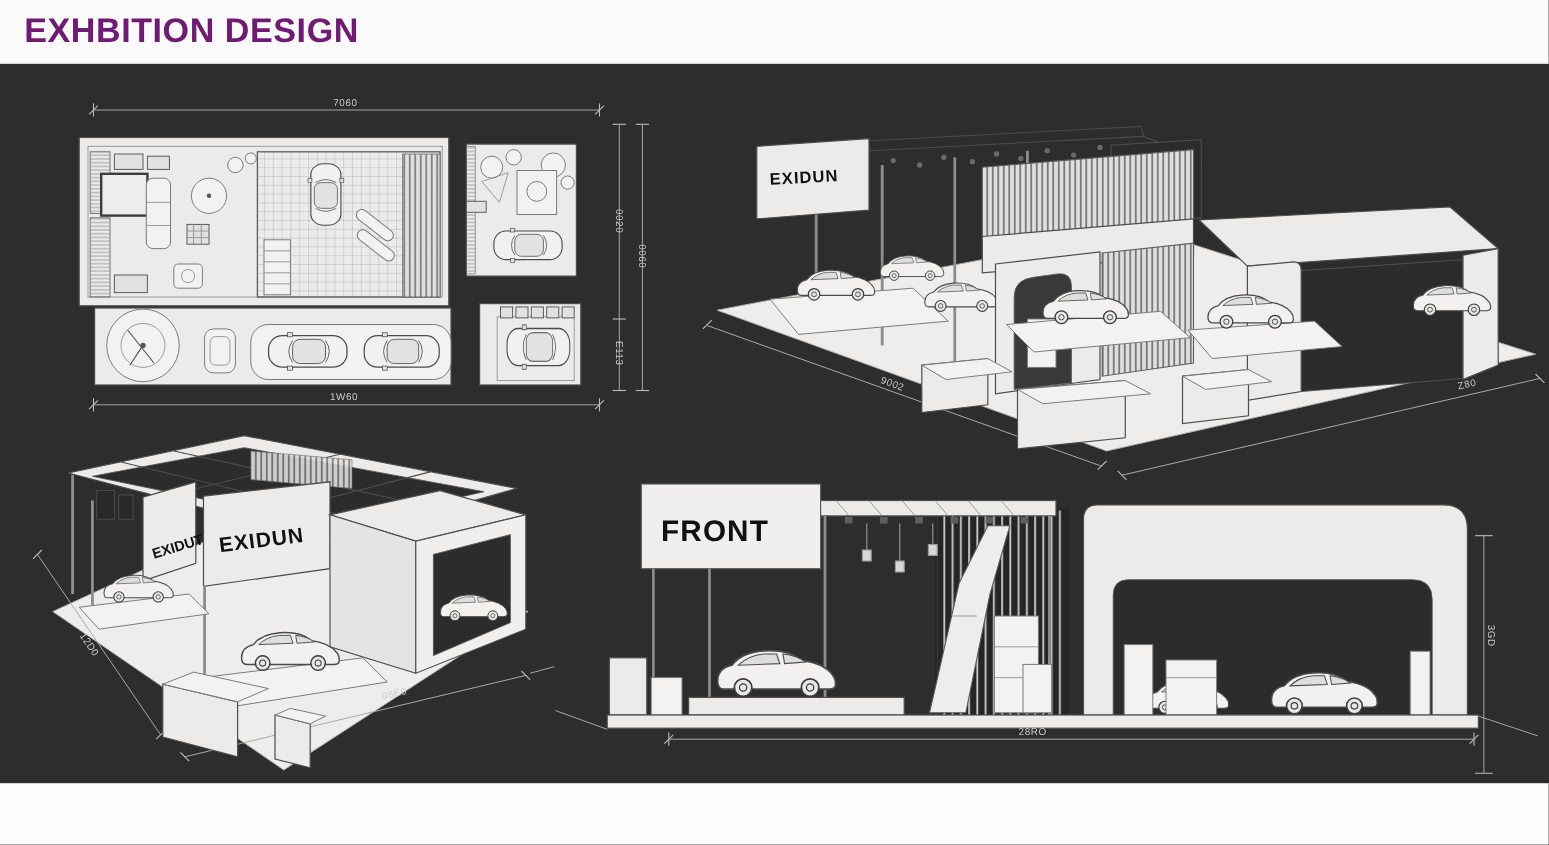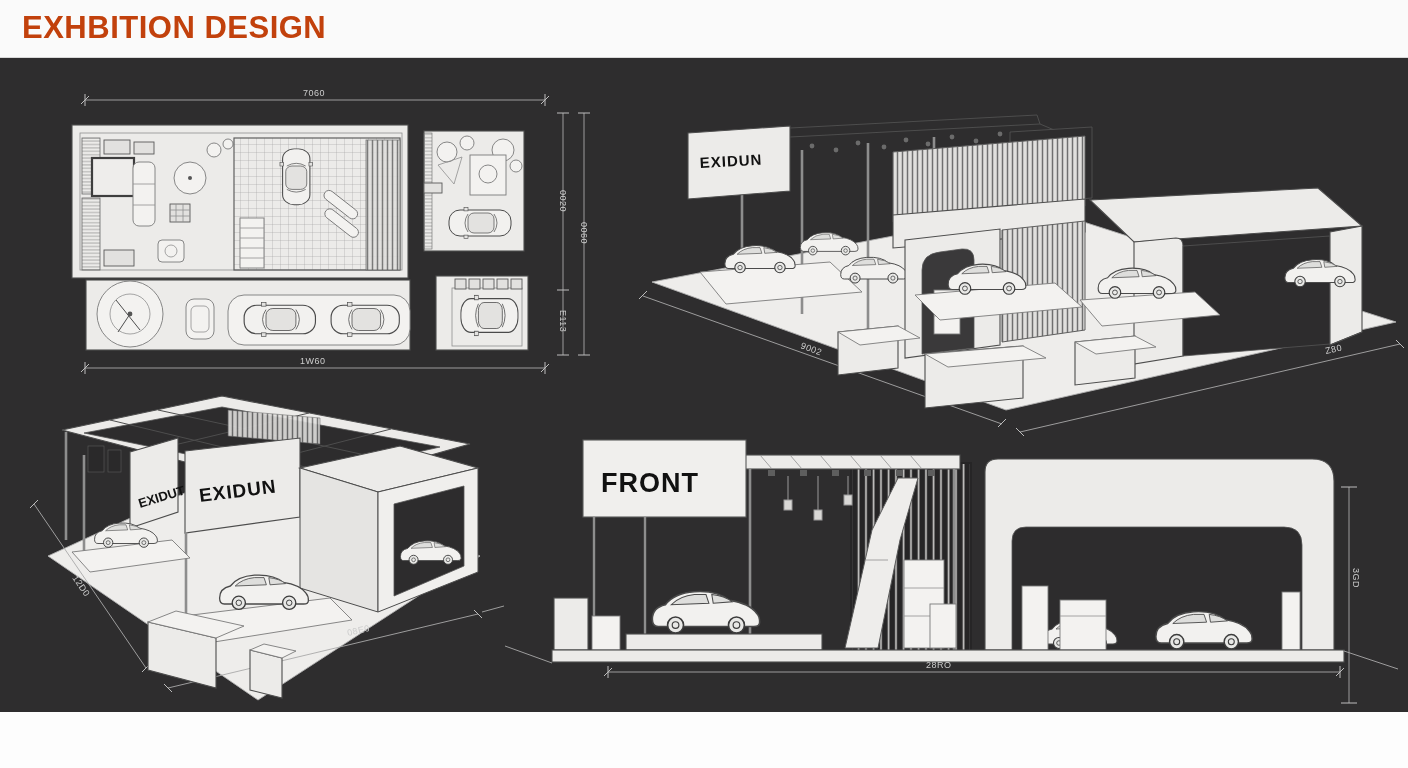--- a/index.html
+++ b/index.html
@@ -6,21 +6,21 @@
   body{
     width:1408px;height:768px;position:relative;overflow:hidden;
     background:#2e2d2e;font-family:"Liberation Sans",sans-serif;
   }
   .header{
     position:absolute;left:0;top:0;width:1408px;height:57px;
     background:#fafafa;border-bottom:1px solid #d8d8d8;
   }
   .header .title{
     position:absolute;left:22px;top:10px;font-size:31px;font-weight:600;
-    letter-spacing:.5px;color:#c2410c;
+    letter-spacing:.5px;color:#701a75;
   }
   .footer{
     position:absolute;left:0;top:712px;width:1408px;height:56px;background:#fdfdfd;
   }
   svg text{font-family:"Liberation Sans",sans-serif;}
   .dim{stroke:#a9a9a9;stroke-width:0.9;fill:none;}
   .tick{stroke:#bdbdbd;stroke-width:1;fill:none;}
   .dimtext{fill:#cccccc;font-size:9px;letter-spacing:.5px;}
   .ln{stroke:#4d4d4d;stroke-width:1;fill:none;}
   .lnl{stroke:#8f8f8f;stroke-width:0.8;fill:none;}

